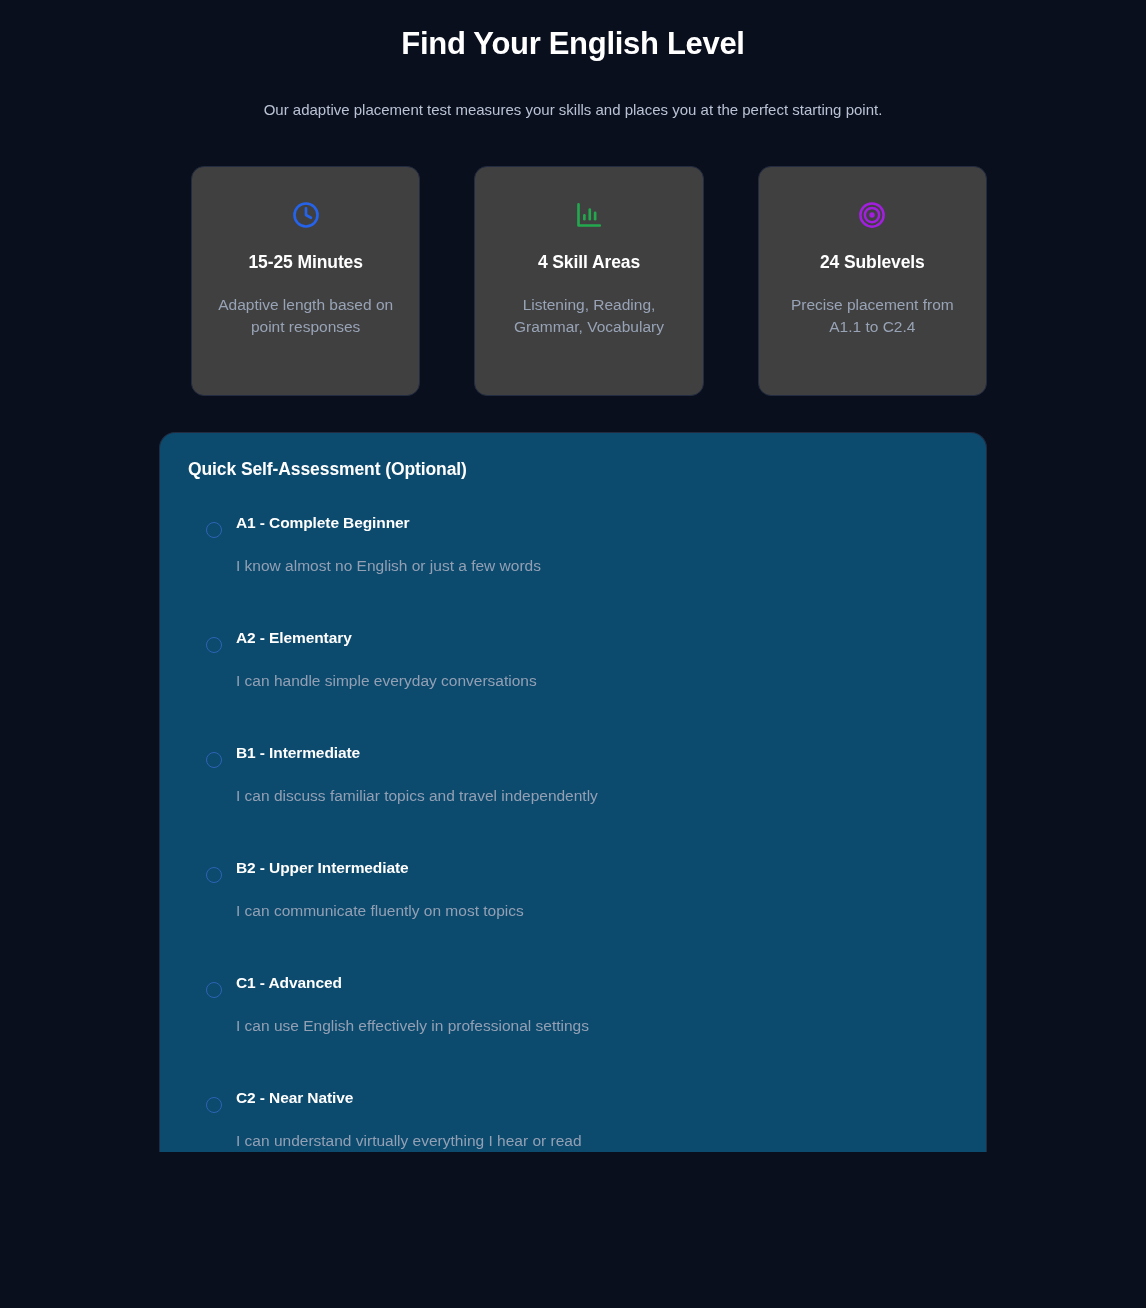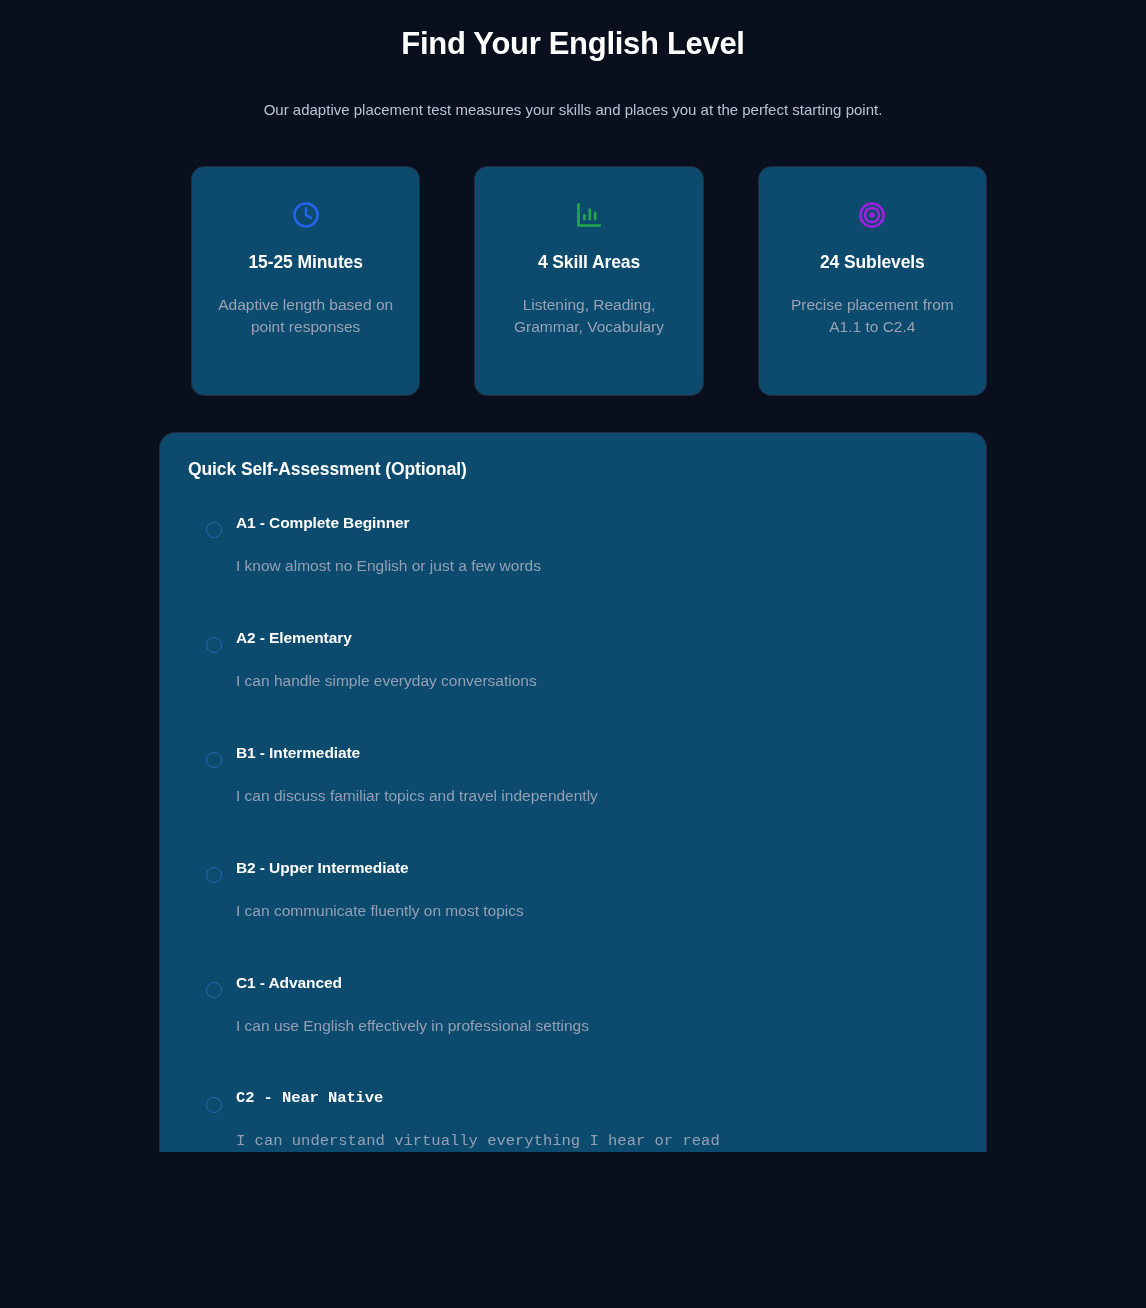--- a/index.html
+++ b/index.html
@@ -52,21 +52,21 @@
   .feature-row {
     margin: 41px auto 0;
     width: 828px;
     display: flex;
     gap: 22px;
   }
 
   .feature-card {
     flex: 1 1 0;
     height: 230px;
-    background: #0c4a6e;
+    background: #404040;
     border: 1px solid #222b3f;
     border-radius: 13px;
     padding: 28px 20px 0;
     text-align: center;
     display: flex;
     flex-direction: column;
     align-items: center;
     margin-left: 32px;
   }
 
@@ -127,21 +127,21 @@
   }
 
   .option-row {
     display: flex;
     align-items: flex-start;
     gap: 0;
     padding: 0 0 0 18px;
     margin-bottom: 50px;
   }
 
-  .option-row:last-child { margin-bottom: 16px; font-family: Liberation Mono, monospace; }
+  .option-row:last-child { margin-bottom: 16px; }
 
   .radio {
     width: 16px;
     height: 16px;
     min-width: 16px;
     border-radius: 50%;
     border: 1.6px solid #2f63b5;
     background: transparent;
     margin-top: 10px;
     margin-right: 14px;

